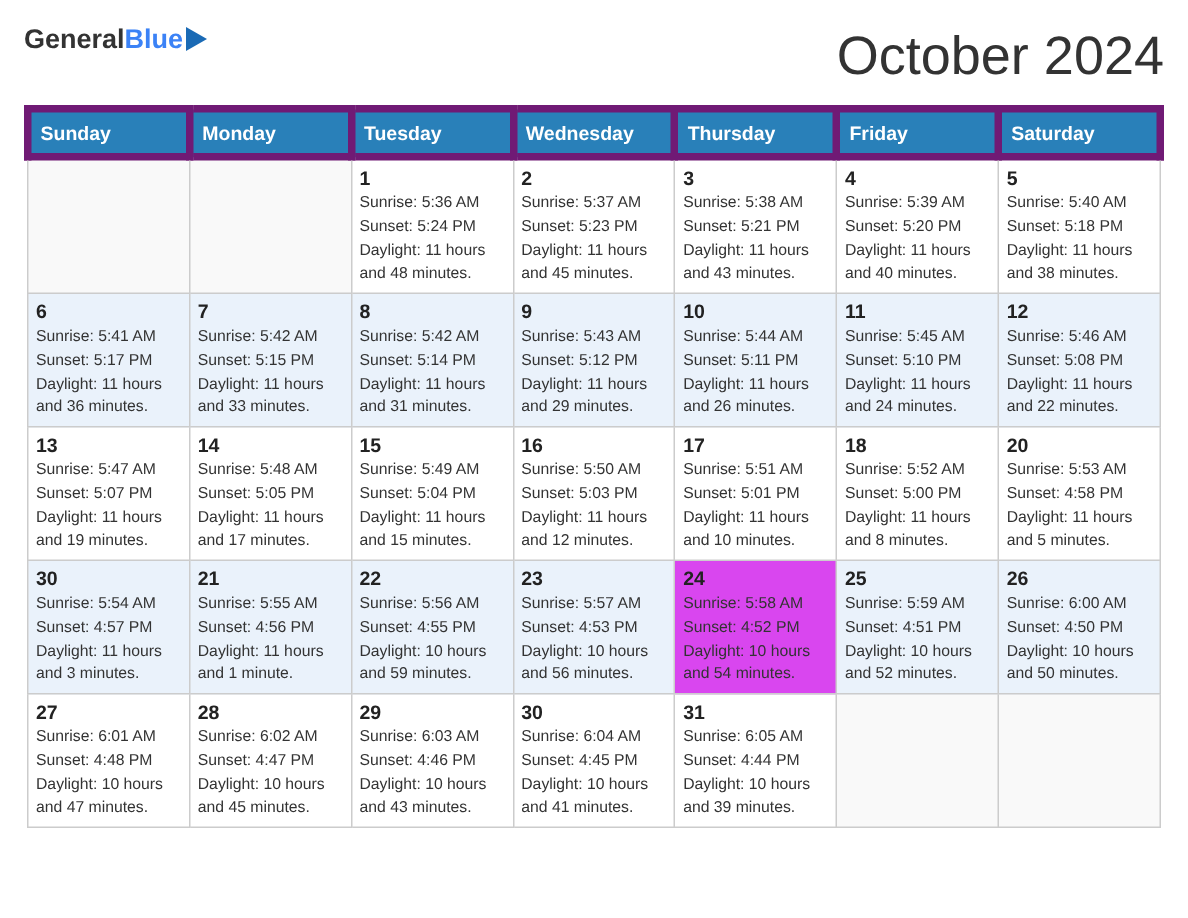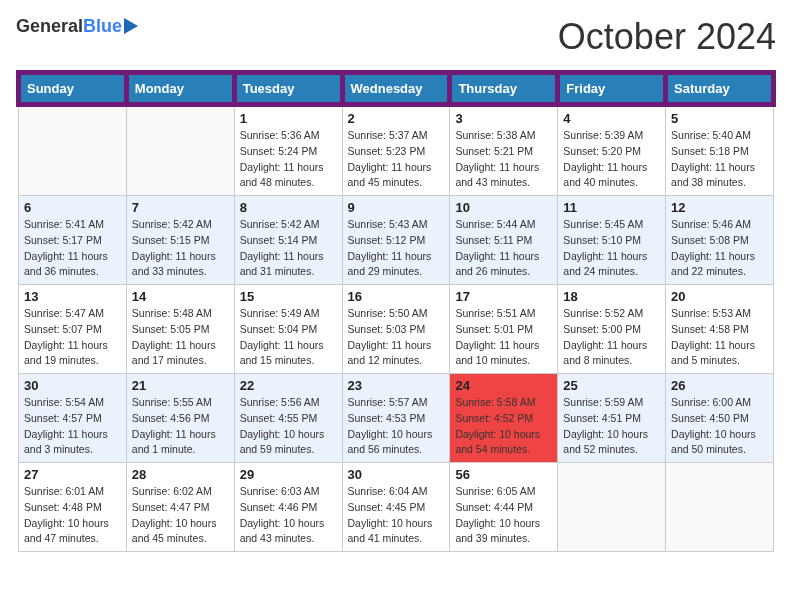--- a/index.html
+++ b/index.html
@@ -266,21 +266,21 @@
           <div class="day-info" style="white-space: pre-wrap;">Sunrise: 5:56 AM
 Sunset: 4:55 PM
 Daylight: 10 hours and 59 minutes.</div>
         </td>
         <td style="background: rgb(234, 242, 251);">
           <span class="day-num">23</span>
           <div class="day-info" style="white-space: pre-wrap;">Sunrise: 5:57 AM
 Sunset: 4:53 PM
 Daylight: 10 hours and 56 minutes.</div>
         </td>
-        <td style="background: #ef4444;">
+        <td style="background: #d946ef;">
           <span class="day-num">24</span>
           <div class="day-info" style="white-space: pre-wrap;">Sunrise: 5:58 AM
 Sunset: 4:52 PM
 Daylight: 10 hours and 54 minutes.</div>
         </td>
         <td style="background: rgb(234, 242, 251);">
           <span class="day-num">25</span>
           <div class="day-info" style="white-space: pre-wrap;">Sunrise: 5:59 AM
 Sunset: 4:51 PM
 Daylight: 10 hours and 52 minutes.</div>
@@ -311,21 +311,21 @@
 Sunset: 4:46 PM
 Daylight: 10 hours and 43 minutes.</div>
         </td>
         <td>
           <span class="day-num">30</span>
           <div class="day-info" style="white-space: pre-wrap;">Sunrise: 6:04 AM
 Sunset: 4:45 PM
 Daylight: 10 hours and 41 minutes.</div>
         </td>
         <td>
-          <span class="day-num">56</span>
+          <span class="day-num">31</span>
           <div class="day-info" style="white-space: pre-wrap;">Sunrise: 6:05 AM
 Sunset: 4:44 PM
 Daylight: 10 hours and 39 minutes.</div>
         </td>
         <td class="empty-cell" style="background: rgb(249, 249, 249);"></td>
         <td class="empty-cell" style="background: rgb(249, 249, 249);"></td>
       </tr>
     </tbody>
 </table>
 

